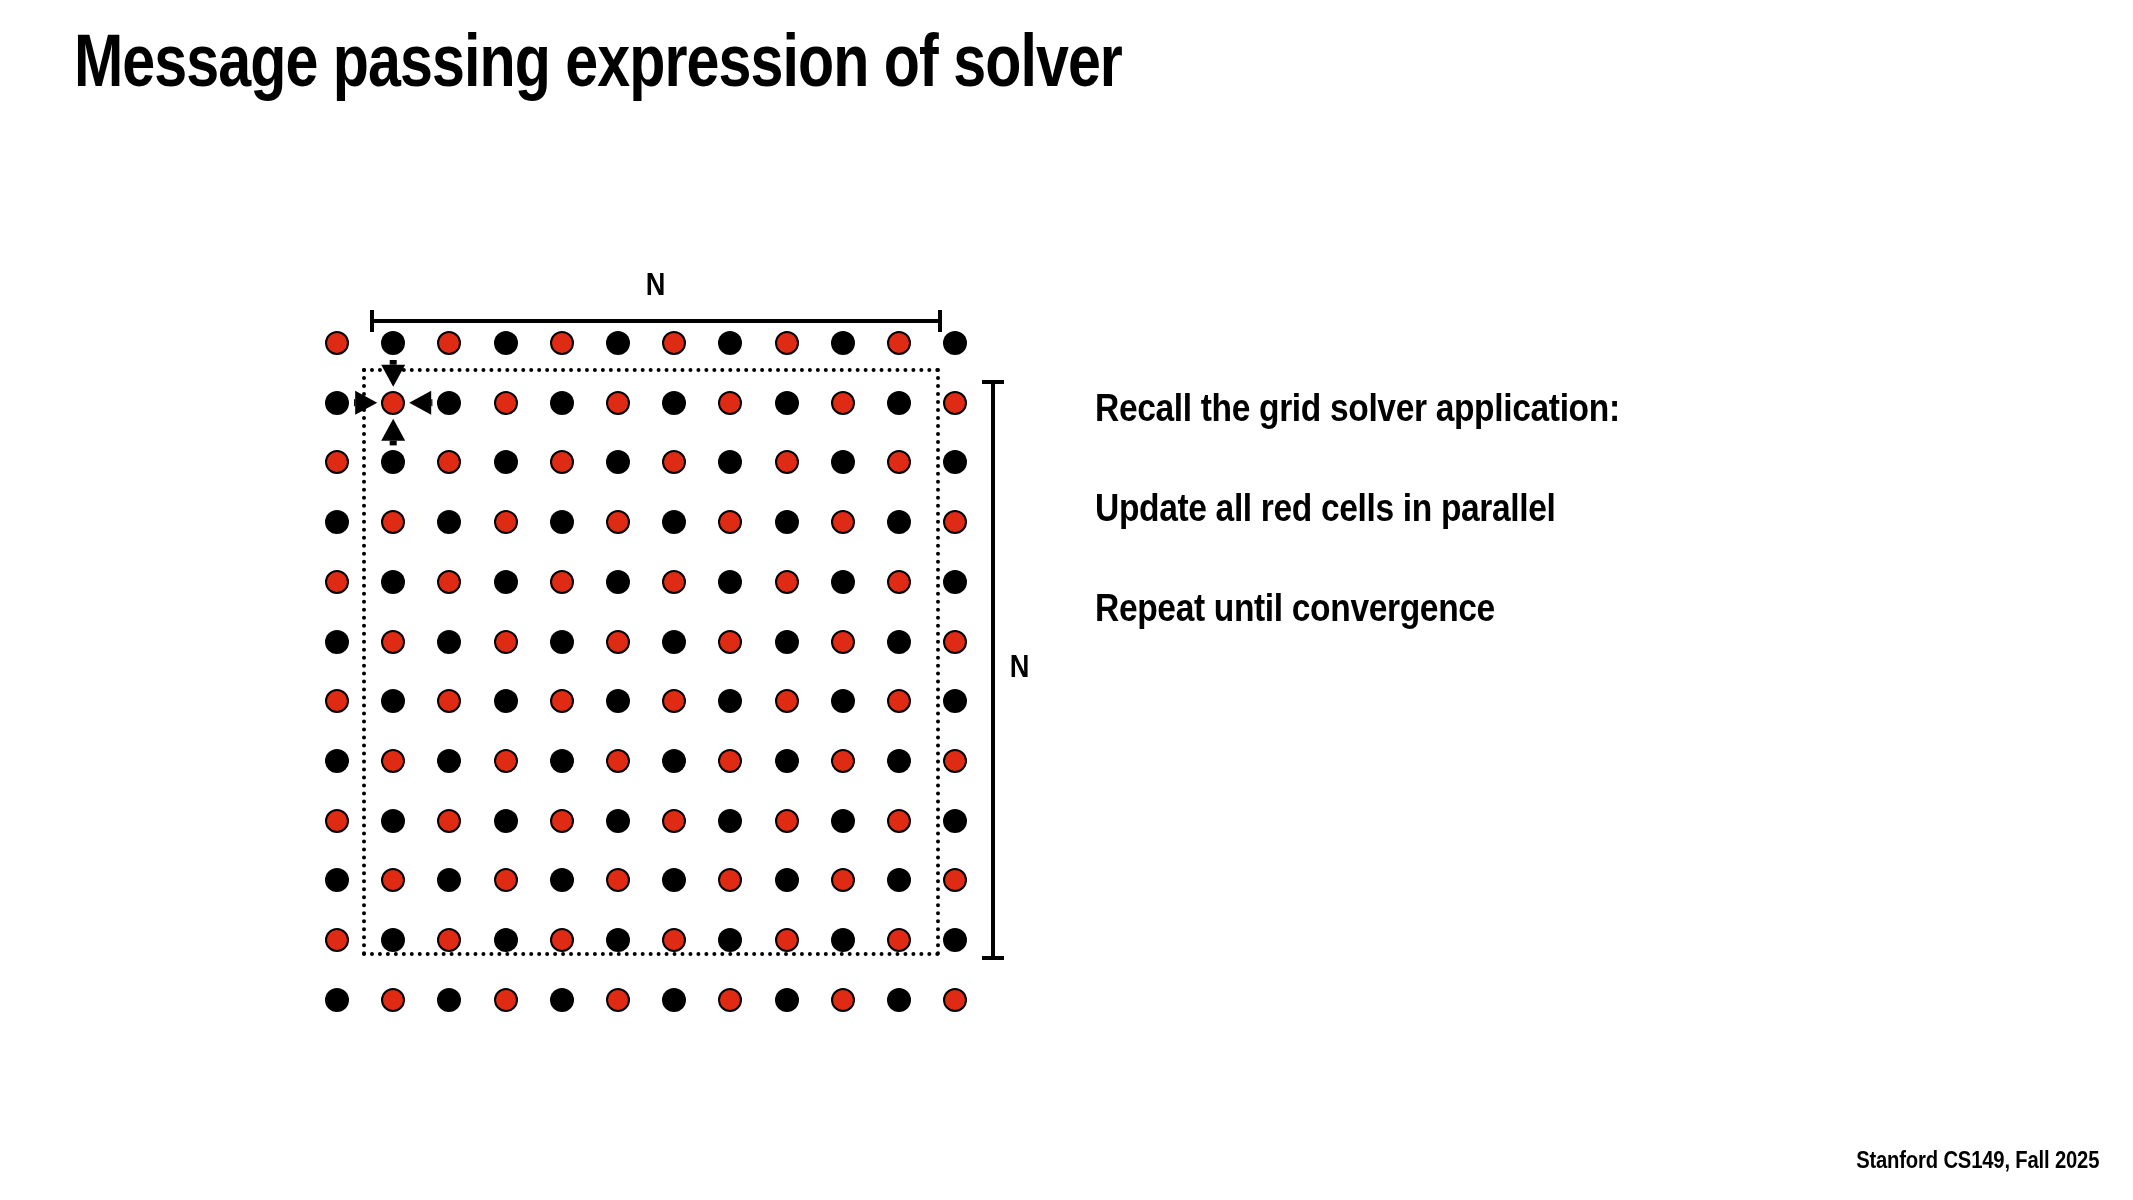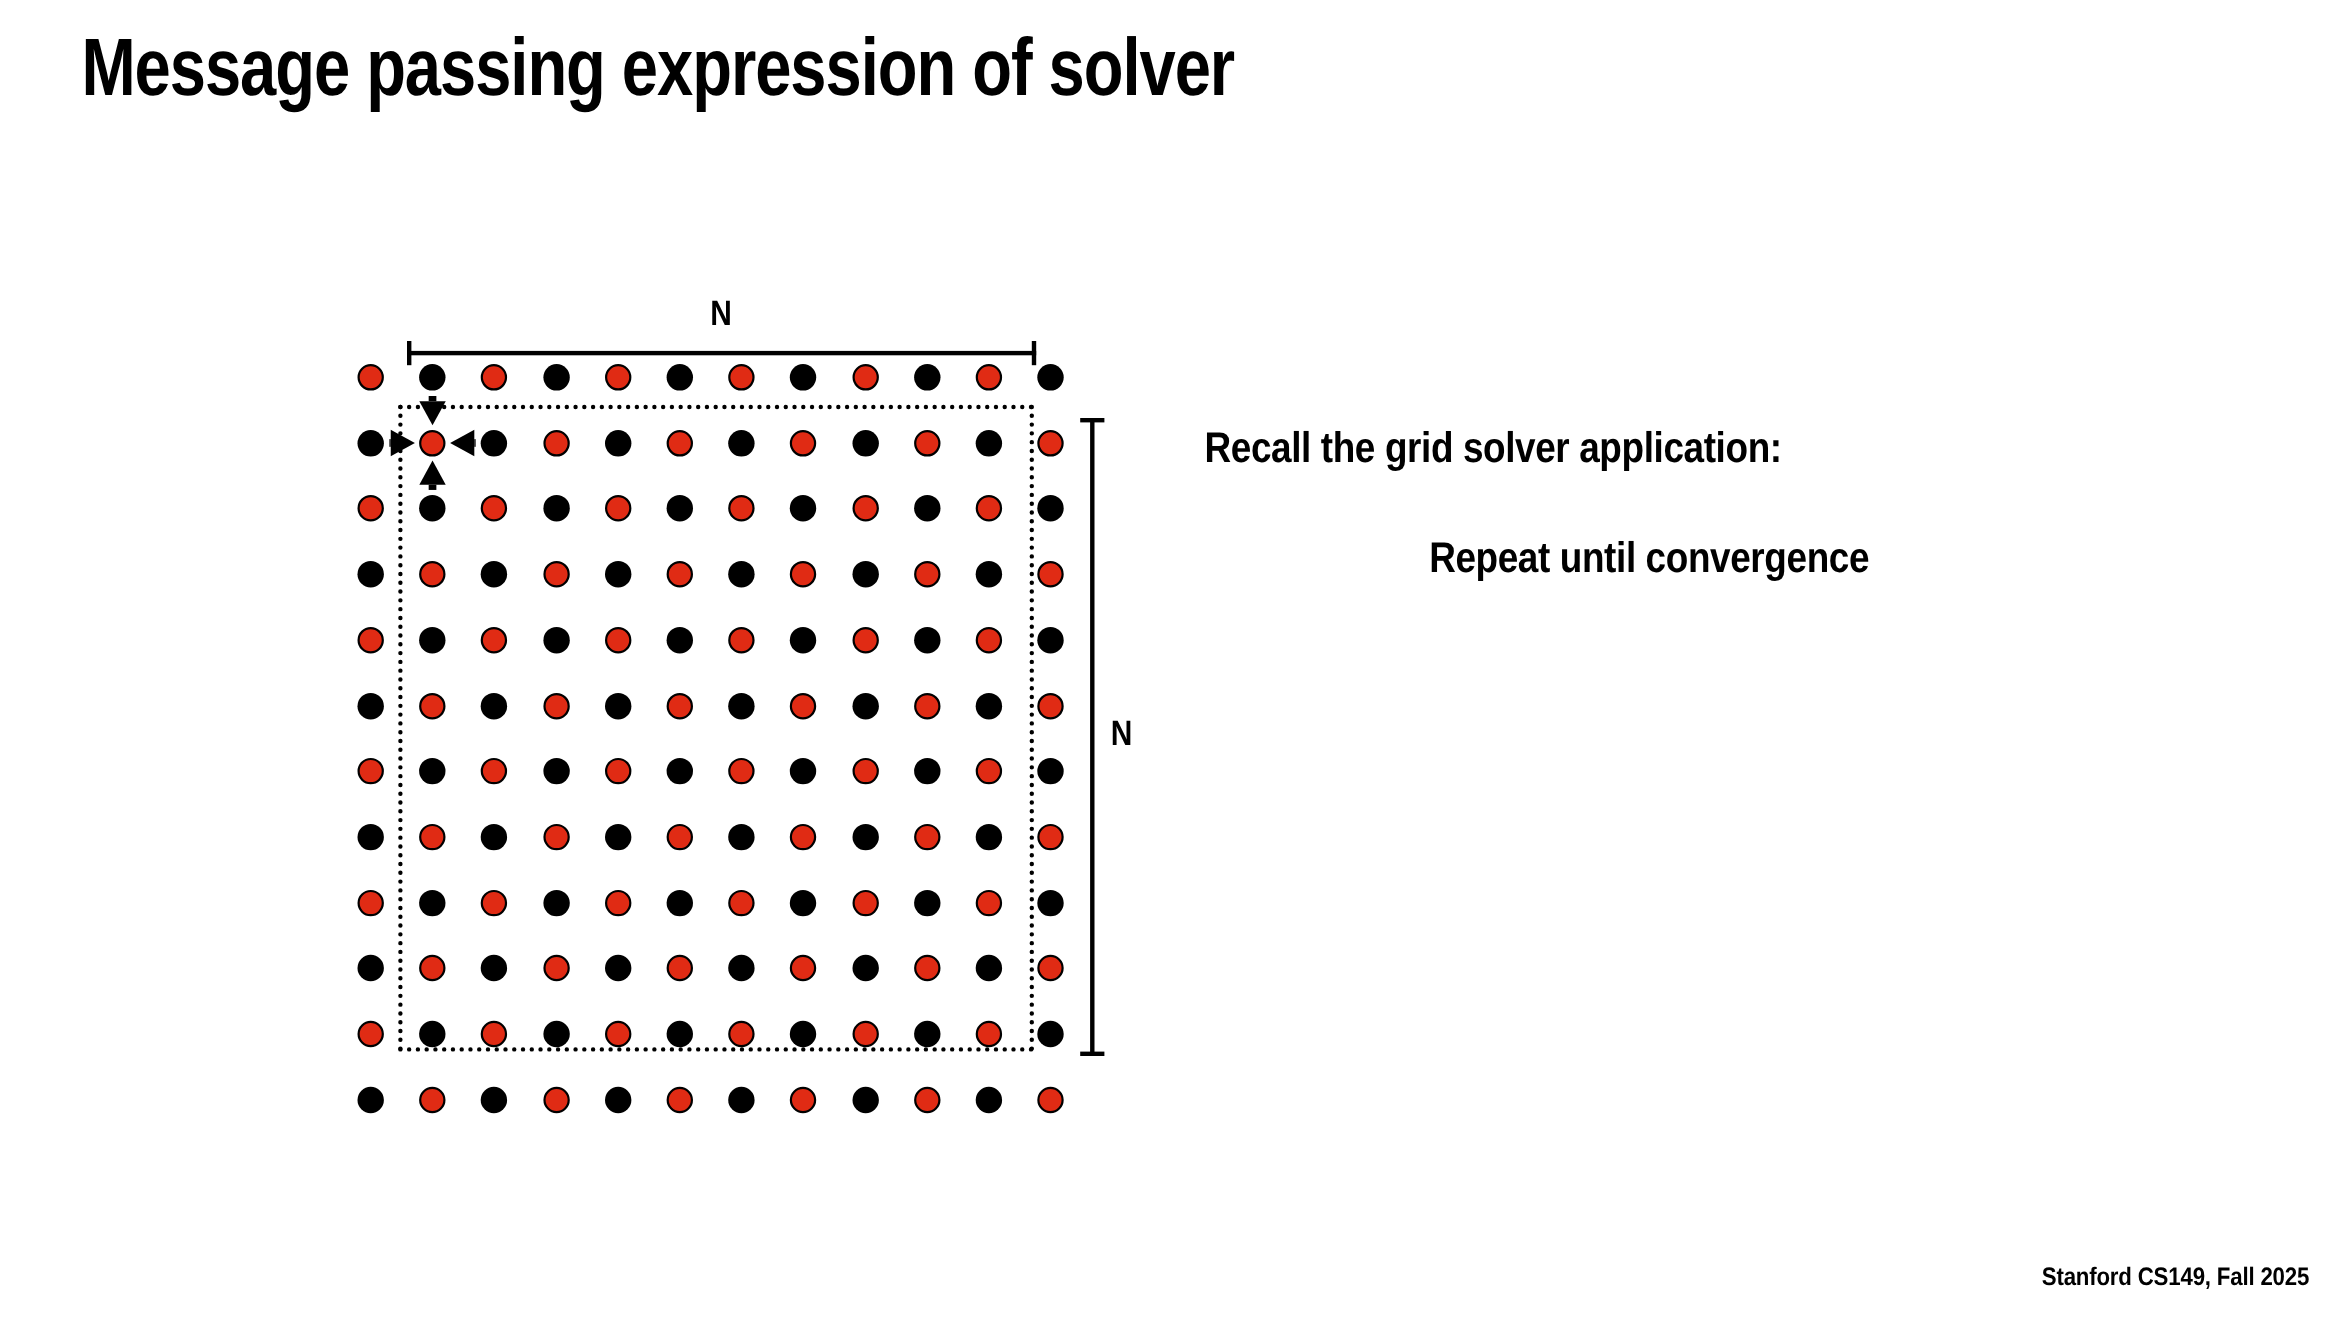--- a/index.html
+++ b/index.html
@@ -141,21 +141,21 @@
     font-size: 39px;
     font-weight: bold;
     color: #000000;
     letter-spacing: -0.4px;
     transform: scaleX(0.86);
     transform-origin: left top;
     white-space: nowrap;
     line-height: 1.18;
   }
   .body-block { margin-bottom: 54px; }
-  .body-block:last-child { margin-bottom: 0; text-align: center; }
+  .body-block:last-child { margin-bottom: 0; }
 
   
   #footer {
     position: absolute;
     right: 34px;
     bottom: 26px;
     font-family: "Liberation Sans", sans-serif;
     font-size: 23px;
     font-weight: bold;
     color: #000000;
@@ -356,19 +356,22 @@
         </g>
       </svg>
 
   </div>
 
   <div id="body-text">
       <div class="body-block">
         <div class="body-line">Recall the grid solver application:</div>
       </div>
       <div class="body-block">
+        <div class="body-line">Update all red cells in parallel</div>
+      </div>
+      <div class="body-block">
         <div class="body-line">Repeat until convergence</div>
       </div>
     </div>
 
   <div id="footer">Stanford CS149, Fall 2025</div>
 
 </div>
 
 </body></html>

